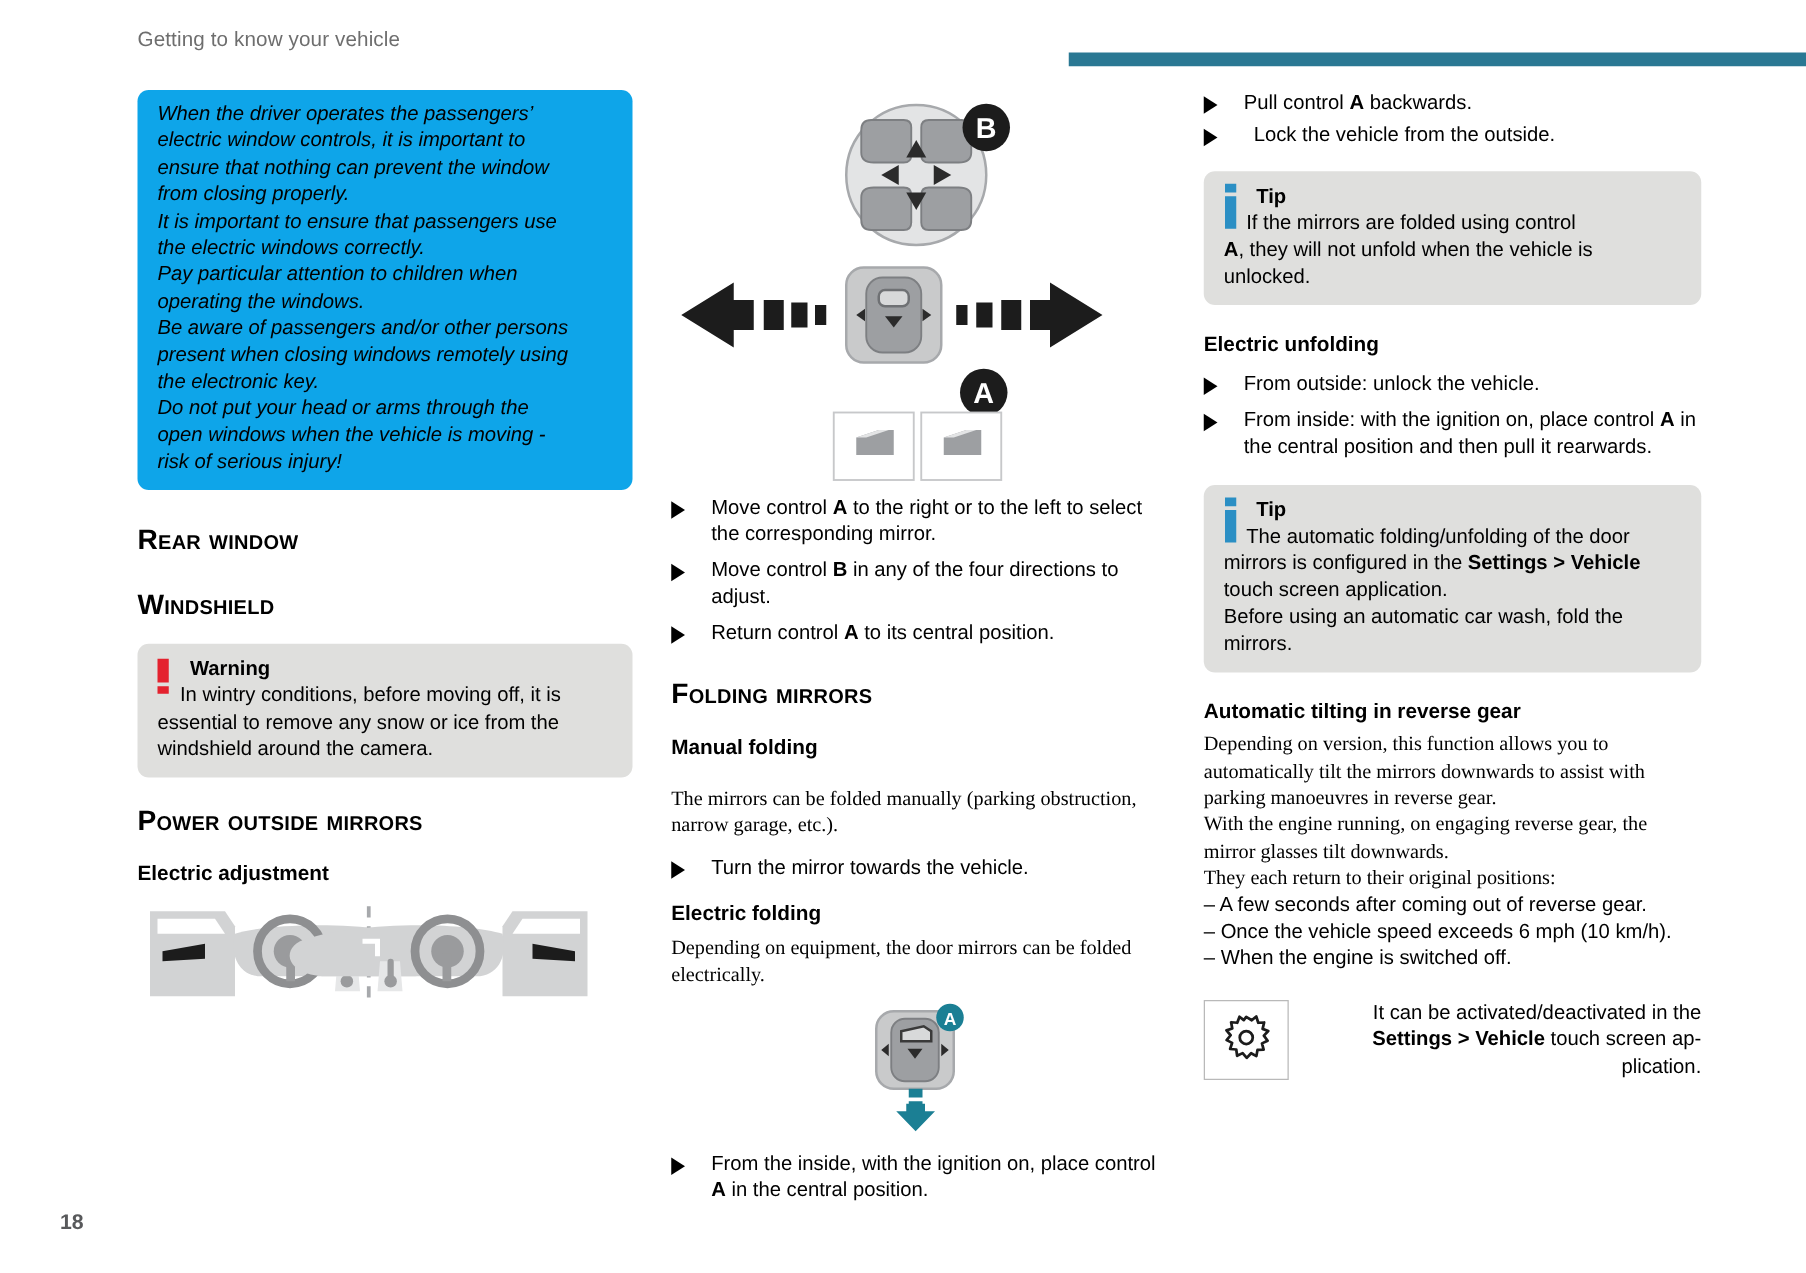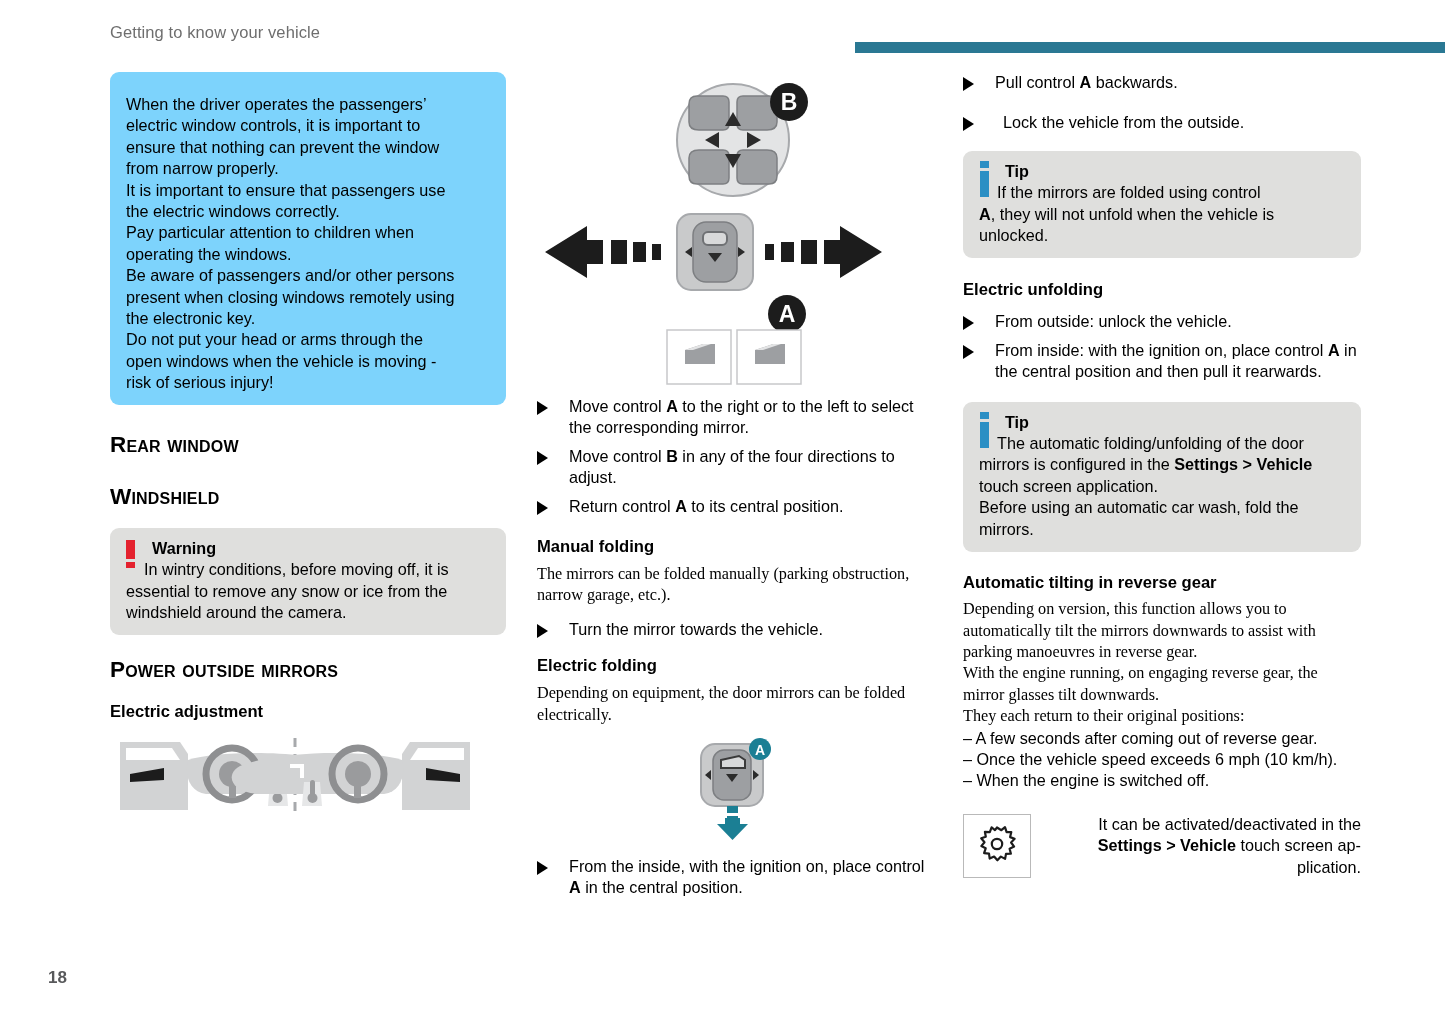--- a/index.html
+++ b/index.html
@@ -59,25 +59,26 @@
   
   .body-text {
     font-size: 16.2px;
     line-height: 21.4px;
     margin: 0 0 0 0;
     font-family: Liberation Serif, serif;
   }
 
   
   .grey-box {
-    background: #7dd3fc;
+    background: #0ea5e9;
     border-radius: 9px;
-    padding: 22px 14px 11px 16px;
+    padding: 9px 14px 11px 16px;
     font-size: 16.2px;
     line-height: 21.4px;
+    font-style: italic;
   }
   .grey-box p { margin: 0; }
 
   
   h1.section-title {
     font-size: 29px;
     font-weight: normal;
     color: #6e6e6e;
     margin: 0;
     letter-spacing: 0.2px;
@@ -198,21 +199,21 @@
   <div class="header-rule"></div>
 
   <div class="folio">18</div>
 
   <div class="col" id="col-left">
 
     <div class="grey-box" style="width:366px;">
       <p>When the driver operates the passengers’</p>
       <p>electric window controls, it is important to</p>
       <p>ensure that nothing can prevent the window</p>
-      <p>from narrow properly.</p>
+      <p>from closing properly.</p>
       <p>It is important to ensure that passengers use</p>
       <p>the electric windows correctly.</p>
       <p>Pay particular attention to children when</p>
       <p>operating the windows.</p>
       <p>Be aware of passengers and/or other persons</p>
       <p>present when closing windows remotely using</p>
       <p>the electronic key.</p>
       <p>Do not put your head or arms through the</p>
       <p>open windows when the vehicle is moving -</p>
       <p>risk of serious injury!</p>
@@ -351,24 +352,25 @@
       <p class="tri-item" style="margin-top:7px;">
         <span class="tri"></span>
         <span>Move control </span><b>B</b><span> in any of the four directions to adjust.</span>
       </p>
       <p class="tri-item" style="margin-top:7px;">
         <span class="tri"></span>
         <span>Return control </span><b>A</b><span> to its central position.</span>
       </p>
     </div>
 
+    <h2 class="smallcap-head" style="margin-top:25px;">Folding Mirrors</h2>
 
     <h3 class="sub-head" style="margin-top:20px;">Manual folding</h3>
 
-    <p class="body-text" style="margin-top:7px;">The mirrors can be folded manually (parking obstruction, narrow garage, etc.).</p>
+    <p class="body-text" style="margin-top:21px;">The mirrors can be folded manually (parking obstruction, narrow garage, etc.).</p>
 
     <p class="tri-item" style="margin-top:12px;">
       <span class="tri"></span>
       <span>Turn the mirror towards the vehicle.</span>
     </p>
 
     <h3 class="sub-head" style="margin-top:16px;">Electric folding</h3>
 
     <p class="body-text" style="margin-top:7px;">Depending on equipment, the door mirrors can be folded electrically.</p>
 
@@ -395,21 +397,21 @@
       <span>From the inside, with the ignition on, place control </span><b>A</b><span> in the central position.</span>
     </p>
   </div>
 
   <div class="col" id="col-right">
 
     <p class="tri-item">
       <span class="tri"></span>
       <span>Pull control </span><b>A</b><span> backwards.</span>
     </p>
-    <p class="tri-item" style="margin-top:19px;padding-left:40px;">
+    <p class="tri-item" style="margin-top:5px;padding-left:40px;">
       <span class="tri"></span>
       <span>Lock the vehicle from the outside.</span>
     </p>
 
     <div class="notice" style="margin-top:17px; width:366px;">
       <div class="tip-icon">
         <div class="dot"></div>
         <div class="bar"></div>
       </div>
       <p class="notice-label">Tip</p>

